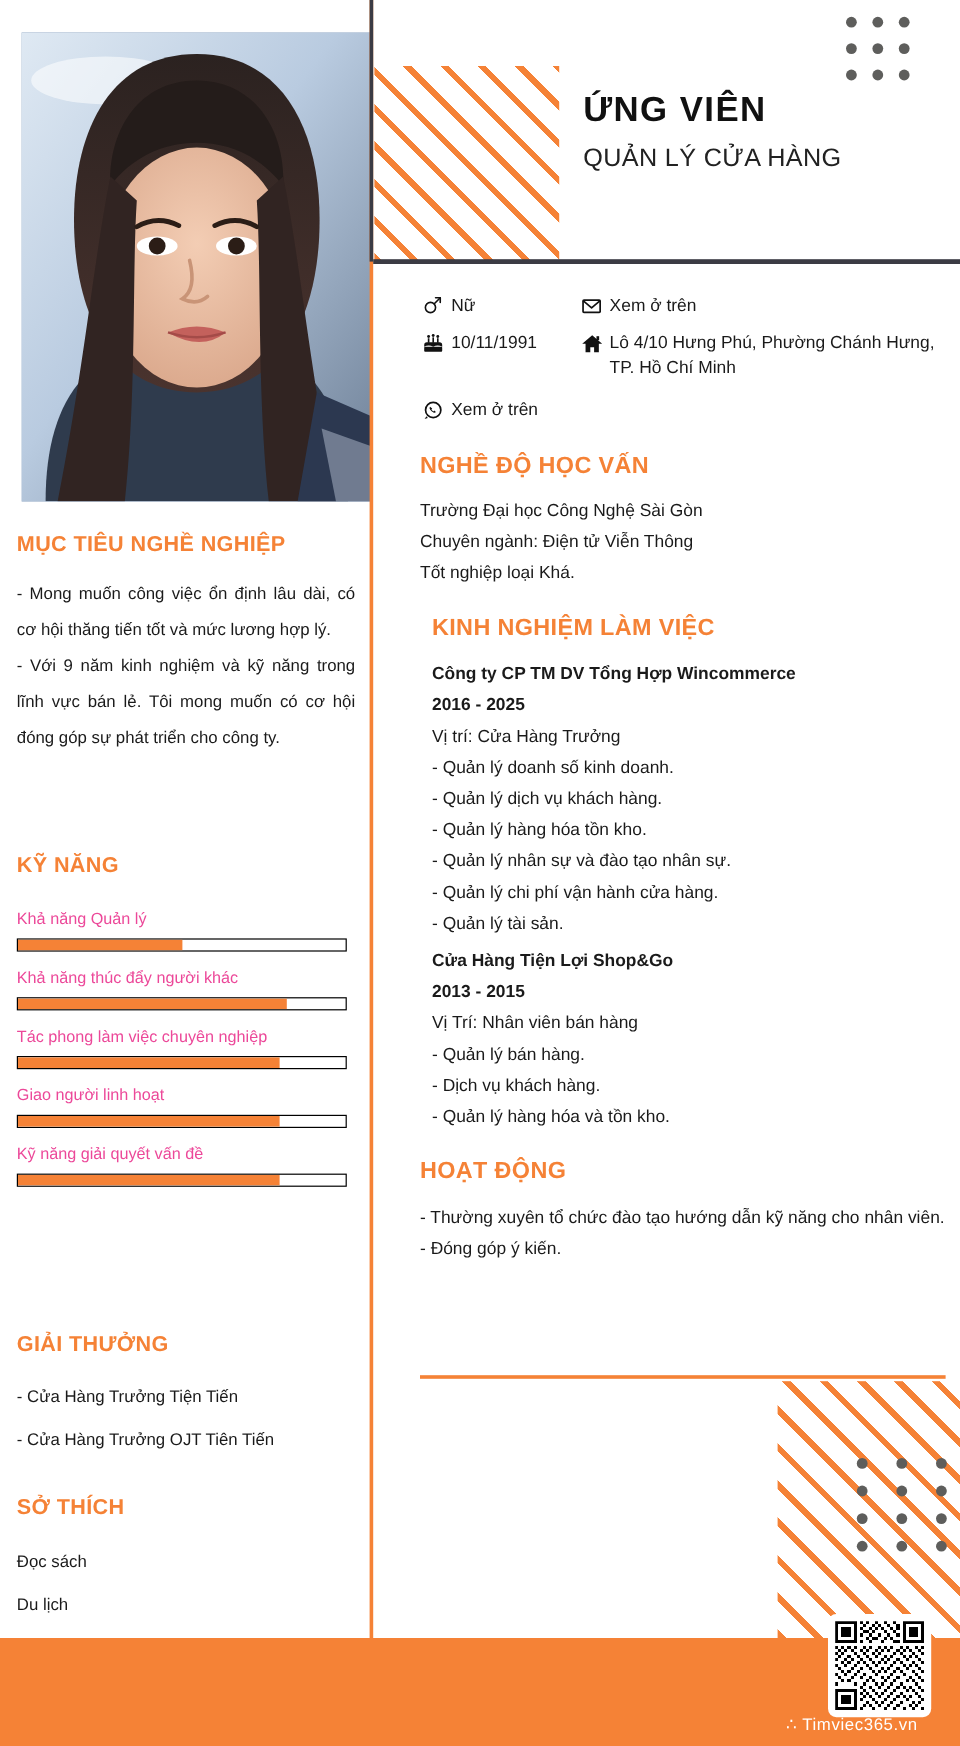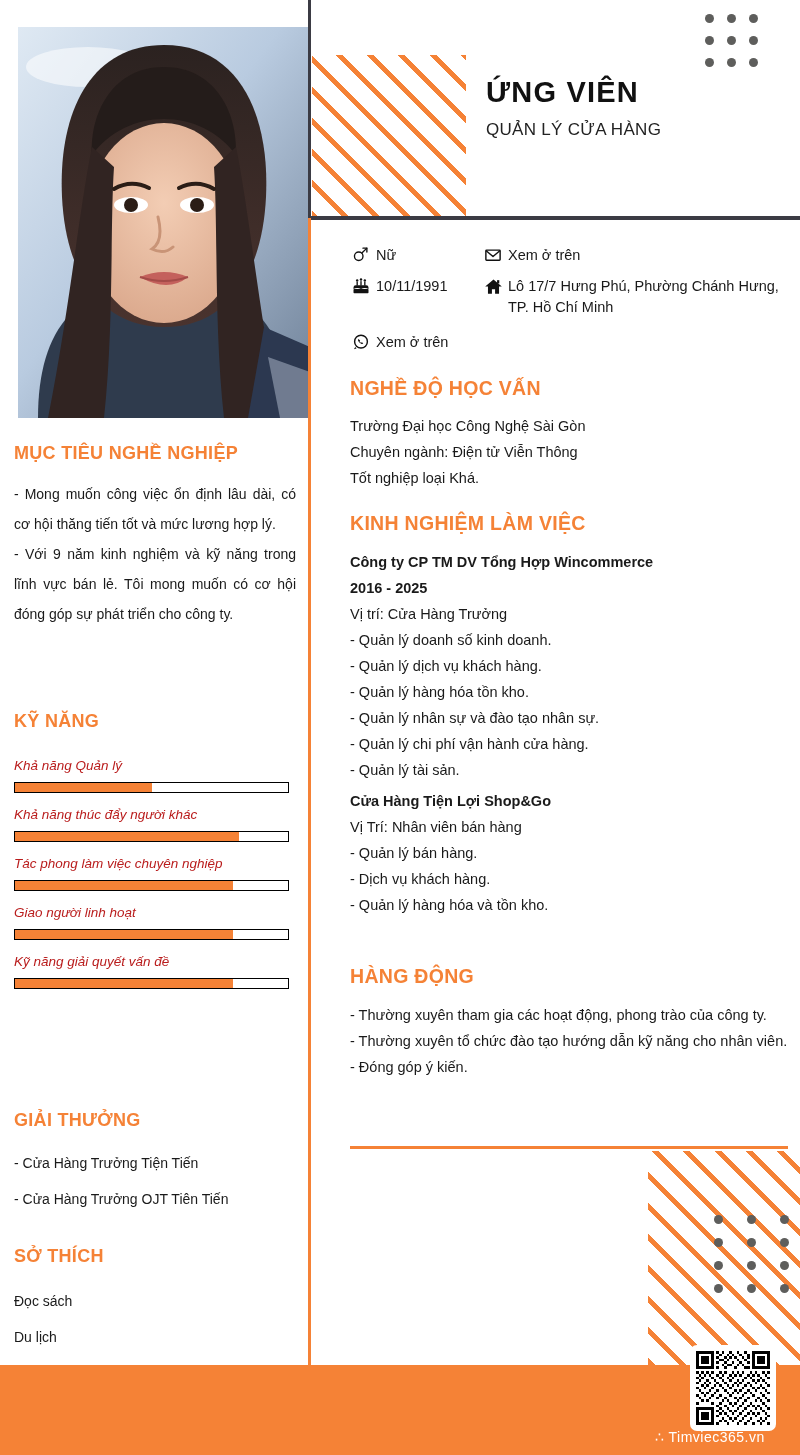--- a/index.html
+++ b/index.html
@@ -91,21 +91,21 @@
     font-size: 29px;
     font-weight: bold;
     letter-spacing: 1.2px;
     color: #111111;
     white-space: nowrap;
   }
   .header-role {
     position: absolute;
     left: 486px;
     top: 120px;
-    font-size: 17px;
+    font-size: 21px;
     color: #222222;
     letter-spacing: 0.3px;
     white-space: nowrap;
   }
 
   
   .header-rule {
     position: absolute;
     left: 311px;
     top: 216px;
@@ -183,21 +183,21 @@
   .lc-para {
     font-size: 14px;
     line-height: 30px;
     text-align: justify;
     color: #1a1a1a;
   }
   .lc-line { font-size: 14px; line-height: 24px; color: #1a1a1a; }
 
   
   .skill { margin-bottom: 14px; }
-  .skill-label { font-size: 13.5px; color: #b91c1c; margin-bottom: 9px; font-style: italic; }
+  .skill-label { font-size: 13.5px; color: #ec4899; margin-bottom: 9px; }
   .bar {
     width: 275px;
     height: 11px;
     border: 1.6px solid #000;
     background: #ffffff;
     position: relative;
     overflow: hidden;
   }
   .bar-fill { height: 100%; background: #f58236; }
 
@@ -337,21 +337,21 @@
         </span>
         <span class="c-text">10/11/1991</span>
       </div>
       <div class="c-item right">
         <span class="c-icon">
           <svg width="19" height="19" viewBox="0 0 24 24" fill="#111">
             <path d="M12 3 L1.5 12 H5 V21 H10 V15.5 H14 V21 H19 V12 H22.5 Z"></path>
             <rect x="16.5" y="4" width="2.8" height="4.2"></rect>
           </svg>
         </span>
-        <span class="c-text">Lô 17/7 Hưng Phú, Phường Chánh Hưng, TP. Hồ Chí Minh</span>
+        <span class="c-text">Lô 4/10 Hưng Phú, Phường Chánh Hưng, TP. Hồ Chí Minh</span>
       </div>
     </div>
 
     <div class="c-row" style="margin-top:14px;">
       <div class="c-item left">
         <span class="c-icon">
           <svg width="18" height="18" viewBox="0 0 24 24" fill="none" stroke="#111" stroke-width="1.9">
             <circle cx="12" cy="11.5" r="8.5"></circle>
             <path d="M8.5 8 q-1.2 1.2 0 3 q1.6 2.4 3.8 3.4 q1.7 .7 2.7 -.6 l-1.8 -1.6 l-1.1 .9 q-1.3 -.8 -2.1 -2.1 l.9 -1.1 z" fill="#111" stroke="none"></path>
             <path d="M4.5 18.5 L2.5 21.5 L6 20.5" fill="#111" stroke="none"></path>
@@ -365,51 +365,51 @@
   </div>
 
   <div class="rc-block" style="left:350px; top:377px;">
     <div class="sec-title rc-title">NGHỀ ĐỘ HỌC VẤN</div>
     <div style="height:13px"></div>
     <div class="rc-line">Trường Đại học Công Nghệ Sài Gòn</div>
     <div class="rc-line">Chuyên ngành: Điện tử Viễn Thông</div>
     <div class="rc-line">Tốt nghiệp loại Khá.</div>
   </div>
 
-  <div class="rc-block" style="left:350px; top:512px;">
+  <div class="rc-block" style="left:360px; top:512px;">
     <div class="sec-title rc-title">KINH NGHIỆM LÀM VIỆC</div>
     <div style="height:14px"></div>
 
     <div>
       <div class="rc-line b">Công ty CP TM DV Tổng Hợp Wincommerce</div>
       <div class="rc-line b">2016 - 2025</div>
       <div class="rc-line">Vị trí: Cửa Hàng Trưởng</div>
       <div class="rc-line">- Quản lý doanh số kinh doanh.</div>
       <div class="rc-line">- Quản lý dịch vụ khách hàng.</div>
       <div class="rc-line">- Quản lý hàng hóa tồn kho.</div>
       <div class="rc-line">- Quản lý nhân sự và đào tạo nhân sự.</div>
       <div class="rc-line">- Quản lý chi phí vận hành cửa hàng.</div>
       <div class="rc-line">- Quản lý tài sản.</div>
     </div>
 
     <div style="height:5px"></div>
 
     <div>
       <div class="rc-line b">Cửa Hàng Tiện Lợi Shop&amp;Go</div>
+      <div class="rc-line b">2013 - 2015</div>
       <div class="rc-line">Vị Trí: Nhân viên bán hàng</div>
       <div class="rc-line">- Quản lý bán hàng.</div>
       <div class="rc-line">- Dịch vụ khách hàng.</div>
       <div class="rc-line">- Quản lý hàng hóa và tồn kho.</div>
     </div>
   </div>
 
   <div class="rc-block" style="left:350px; top:965px;">
-    <div class="sec-title rc-title">HÀNG ĐỘNG</div>
+    <div class="sec-title rc-title">HOẠT ĐỘNG</div>
     <div style="height:14px"></div>
-    <div class="rc-line wrap">- Thường xuyên tham gia các hoạt động, phong trào của công ty.</div>
     <div class="rc-line wrap">- Thường xuyên tổ chức đào tạo hướng dẫn kỹ năng cho nhân viên.</div>
     <div class="rc-line wrap">- Đóng góp ý kiến.</div>
   </div>
 
   <div class="orange-rule"></div>
 
   <div class="left-col" style="top:443px;">
     <div class="sec-title lc-title">MỤC TIÊU NGHỀ NGHIỆP</div>
     <div style="height:15px"></div>
     <div class="lc-para">- Mong muốn công việc ổn định lâu dài, có cơ hội thăng tiến tốt và mức lương hợp lý.</div>

